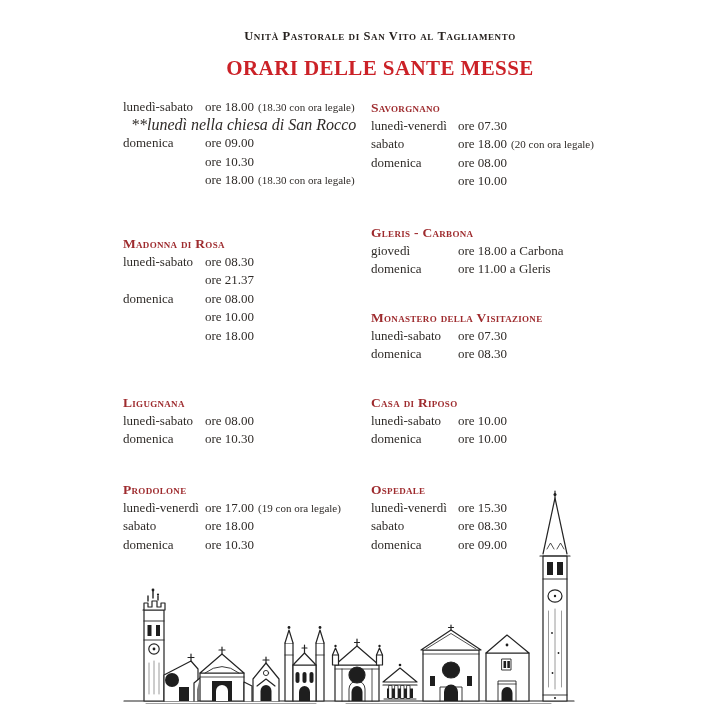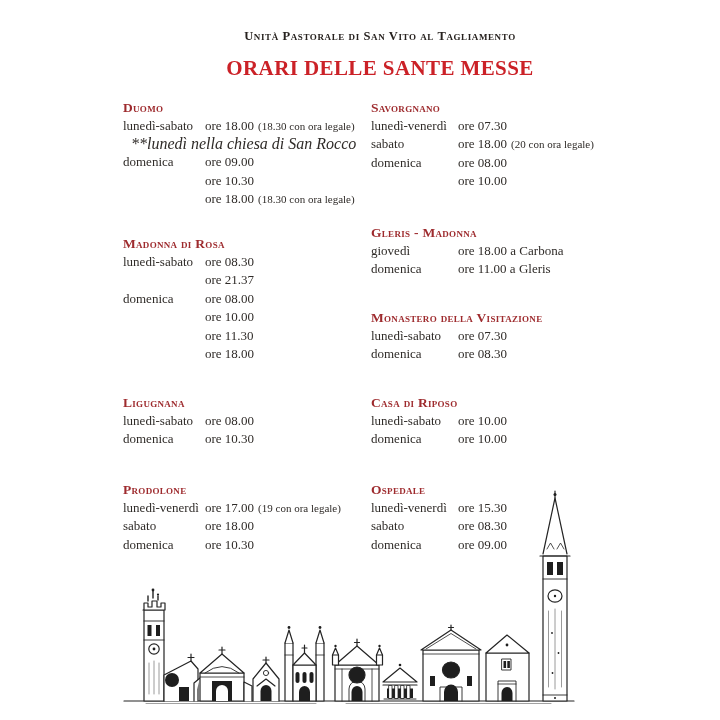--- a/index.html
+++ b/index.html
@@ -37,34 +37,32 @@
 
 <div class="page">
 
   <div class="header">
     <div class="subtitle">Unità Pastorale di San Vito al Tagliamento</div>
     <div class="title">ORARI DELLE SANTE MESSE</div>
   </div>
 
   <div>
       <div class="section col-left" style="top: 98px; left: 123px;">
-        <h3>Duomo</h3>
         <div class="row"><span class="day">lunedì-sabato</span><span class="time">ore 18.00</span><span class="note">(18.30 con ora legale)</span></div>
         <div class="footnote">**lunedì nella chiesa di San Rocco</div>
         <div class="row"><span class="day">domenica</span><span class="time">ore 09.00</span></div>
         <div class="row"><span class="day"></span><span class="time">ore 10.30</span></div>
         <div class="row"><span class="day"></span><span class="time">ore 18.00</span><span class="note">(18.30 con ora legale)</span></div>
       </div>
       <div class="section col-left" style="top: 234px; left: 123px;">
         <h3>Madonna di Rosa</h3>
         <div class="row"><span class="day">lunedì-sabato</span><span class="time">ore 08.30</span></div>
         <div class="row"><span class="day"></span><span class="time">ore 21.37</span></div>
         <div class="row"><span class="day">domenica</span><span class="time">ore 08.00</span></div>
         <div class="row"><span class="day"></span><span class="time">ore 10.00</span></div>
-        <div class="row"><span class="day"></span><span class="time">ore 11.30</span></div>
         <div class="row"><span class="day"></span><span class="time">ore 18.00</span></div>
       </div>
       <div class="section col-left" style="top: 393px; left: 123px;">
         <h3>Ligugnana</h3>
         <div class="row"><span class="day">lunedì-sabato</span><span class="time">ore 08.00</span></div>
         <div class="row"><span class="day">domenica</span><span class="time">ore 10.30</span></div>
       </div>
       <div class="section col-left" style="top: 480px; left: 123px;">
         <h3>Prodolone</h3>
         <div class="row"><span class="day">lunedì-venerdì</span><span class="time">ore 17.00</span><span class="note">(19 con ora legale)</span></div>
@@ -72,21 +70,21 @@
         <div class="row"><span class="day">domenica</span><span class="time">ore 10.30</span></div>
       </div>
       <div class="section col-right" style="top: 98px; left: 371px;">
         <h3>Savorgnano</h3>
         <div class="row"><span class="day">lunedì-venerdì</span><span class="time">ore 07.30</span></div>
         <div class="row"><span class="day">sabato</span><span class="time">ore 18.00</span><span class="note">(20 con ora legale)</span></div>
         <div class="row"><span class="day">domenica</span><span class="time">ore 08.00</span></div>
         <div class="row"><span class="day"></span><span class="time">ore 10.00</span></div>
       </div>
       <div class="section col-right" style="top: 223px; left: 371px;">
-        <h3>Gleris - Madonna</h3>
+        <h3>Gleris - Carbona</h3>
         <div class="row"><span class="day">giovedì</span><span class="time">ore 18.00 a Carbona</span></div>
         <div class="row"><span class="day">domenica</span><span class="time">ore 11.00 a Gleris</span></div>
       </div>
       <div class="section col-right" style="top: 308px; left: 371px;">
         <h3>Monastero della Visitazione</h3>
         <div class="row"><span class="day">lunedì-sabato</span><span class="time">ore 07.30</span></div>
         <div class="row"><span class="day">domenica</span><span class="time">ore 08.30</span></div>
       </div>
       <div class="section col-right" style="top: 393px; left: 371px;">
         <h3>Casa di Riposo</h3>

